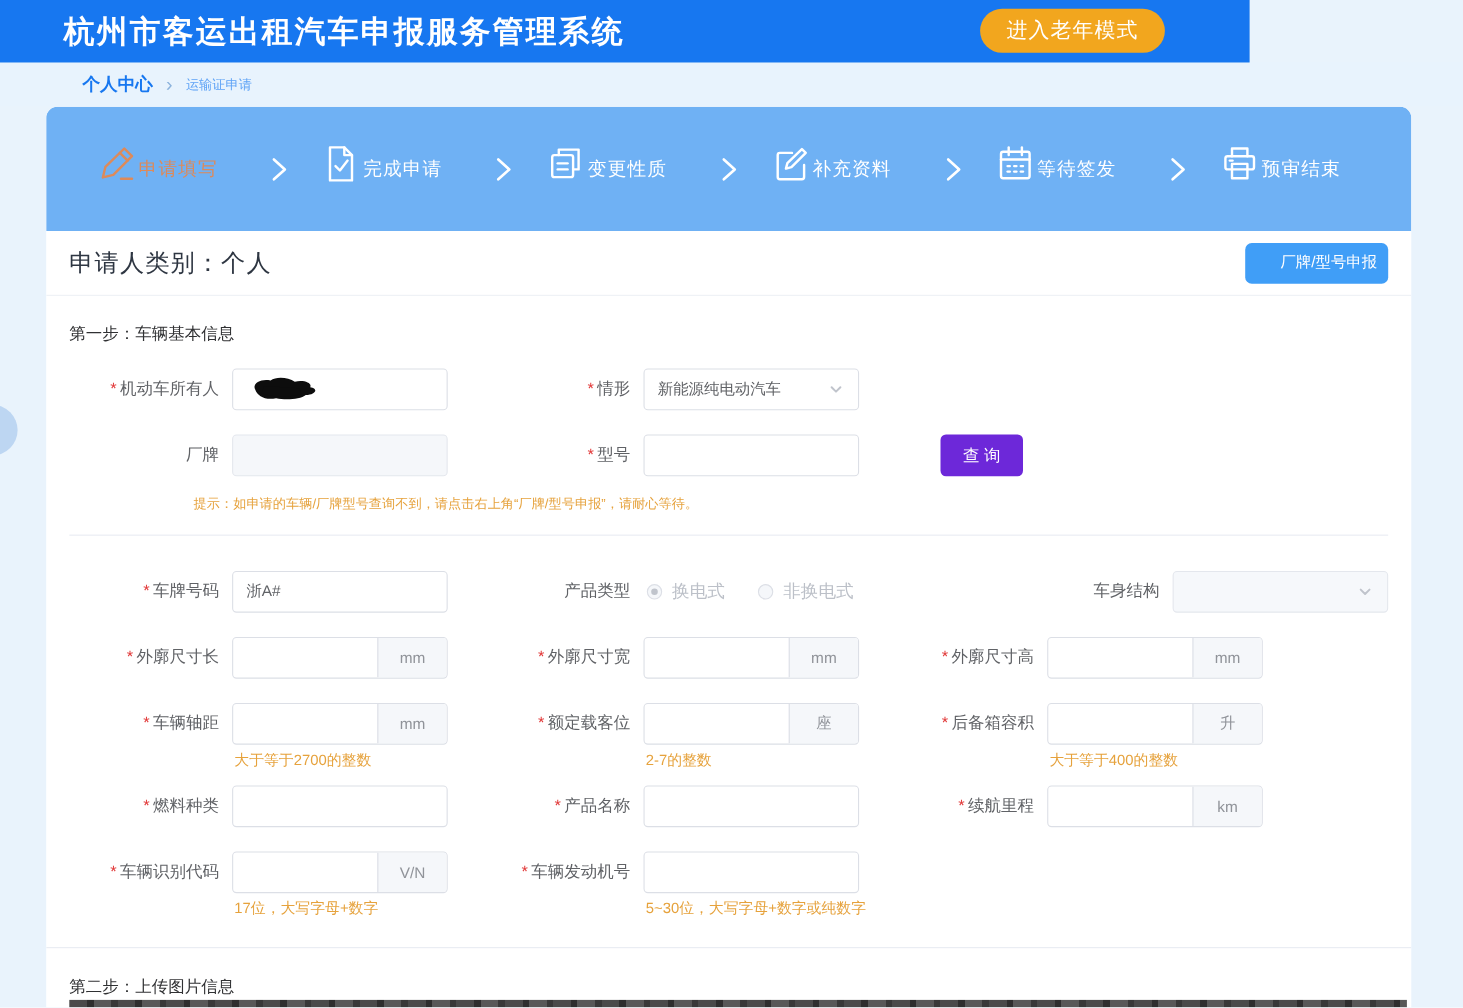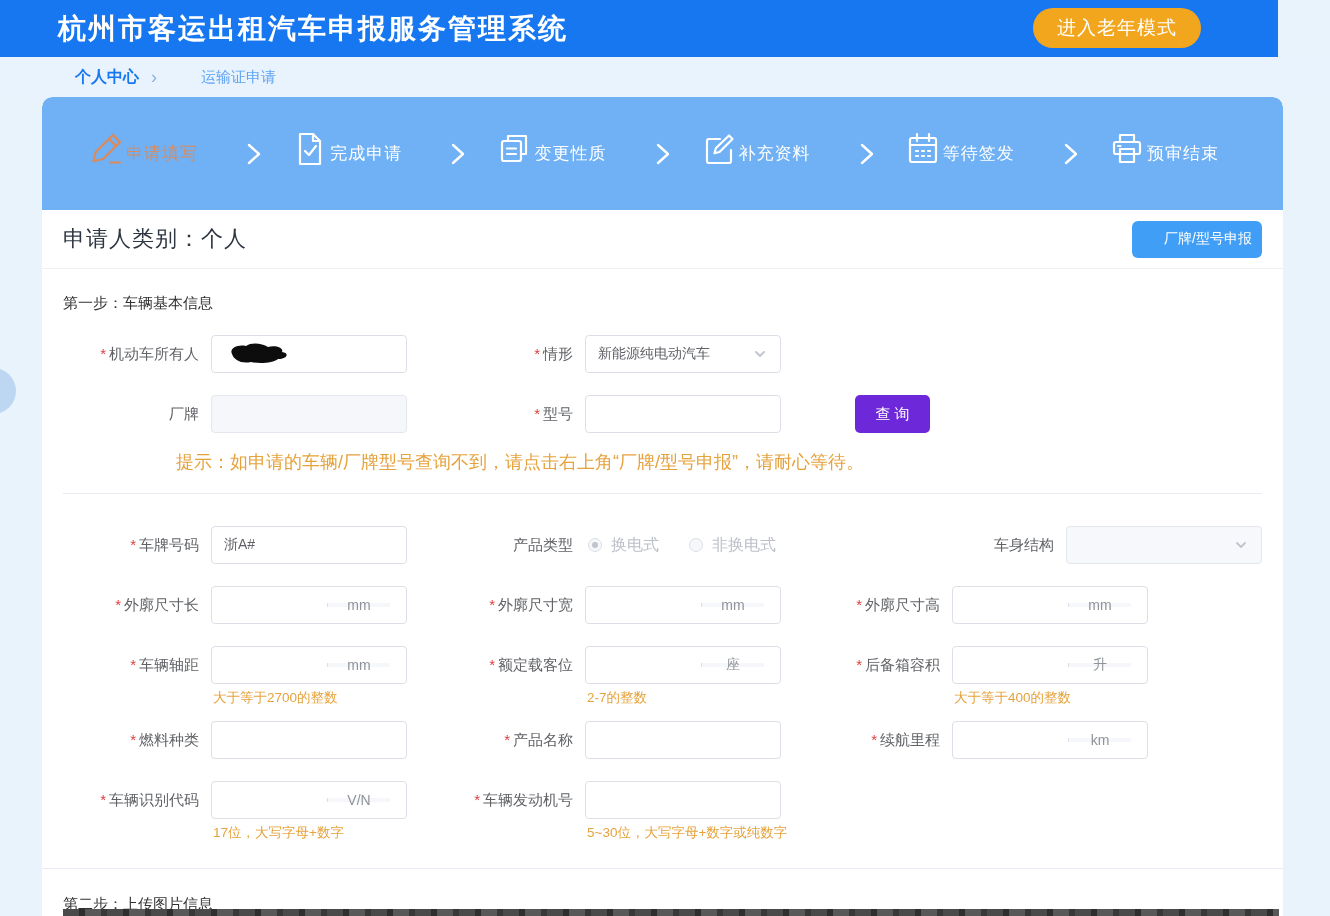--- a/index.html
+++ b/index.html
@@ -4,41 +4,41 @@
 <style>
   html,body{margin:0;padding:0;}
   body{
     width:1330px;height:916px;position:relative;overflow:hidden;
     background:#e9f3fc;
     font-family:"Liberation Sans","DejaVu Sans",sans-serif;
     -webkit-font-smoothing:antialiased;
   }
   
   .header{
-    position:absolute;left:0;top:0;width:1278px;height:57px;
+    position:absolute;left:0;top:0;width:1136px;height:57px;
     background:#1777f0;display:flex;align-items:center;
   }
   .header-title{
     margin-left:58px;color:#ffffff;font-size:28px;font-weight:bold;
     letter-spacing:2px;white-space:nowrap;
   }
   .elder-btn{
     position:absolute;right:77px;top:8px;width:168px;height:40px;
     border:none;border-radius:20px;background:#f2a61e;color:#fff;
     font-size:19px;display:flex;align-items:center;justify-content:center;
     cursor:pointer;font-family:inherit;letter-spacing:1px;
   }
   
   .breadcrumb{
     position:absolute;left:0;top:57px;width:1330px;height:40px;
     background:#e8f3fd;display:flex;align-items:center;padding-left:63px;box-sizing:border-box;
   }
   .bc-home{color:#1777f0;font-weight:bold;font-size:16px;cursor:pointer;margin-left:12px;}
   .bc-sep{color:#8cb3dd;font-size:18px;margin:0 12px;line-height:1;}
-  .bc-current{color:#5fa3f6;font-size:15px;cursor:pointer;margin-left:32px;}
+  .bc-current{color:#5fa3f6;font-size:12px;cursor:pointer;}
   
   .card{
     position:absolute;left:42px;top:97px;width:1241px;height:819px;
     background:#ffffff;border-radius:10px 10px 0 0;overflow:hidden;
   }
   
   .steps{
     height:113px;background:#6fb1f4;border-radius:10px 10px 0 0;
     display:flex;align-items:center;padding:0 44px;box-sizing:border-box;
   }
@@ -76,21 +76,21 @@
   }
   .w1{width:148px;}.w2{width:178px;}.w3{width:171px;}
   .star{color:#e23c3c;font-style:normal;margin-right:3px;font-size:15px;}
   .ctrl{position:relative;width:196px;}
   .input{
     box-sizing:border-box;width:100%;height:38px;border:1px solid #dcdfe6;
     border-radius:4px;background:#fff;display:flex;align-items:center;
     padding:0 12px;font-size:14px;color:#606266;
   }
   .input.disabled{background:#f5f7fa;border-color:#e4e7ed;}
-  .with-suffix{padding:16px;overflow:hidden;}
+  .with-suffix{padding:0;overflow:hidden;}
   .in-part{flex:1;height:100%;display:flex;align-items:center;padding:0 12px;}
   .suffix{
     width:62px;height:100%;background:#f5f7fa;border-left:1px solid #dcdfe6;
     color:#909399;display:flex;align-items:center;justify-content:center;font-size:14px;
   }
   .select{justify-content:space-between;cursor:pointer;}
   .select.disabled{background:#f6f8fb;border-color:#e4e7ed;cursor:default;}
   .caret svg{width:16px;height:16px;stroke:#c0c4cc;fill:none;stroke-width:1.8;
     stroke-linecap:round;stroke-linejoin:round;display:block;}
   .hint{
@@ -99,21 +99,21 @@
   .radio-group{display:flex;align-items:center;height:38px;gap:30px;margin-left:3px;width:auto;}
   .radio{display:flex;align-items:center;gap:9px;font-size:16px;color:#bcc0c8;cursor:default;}
   .rdot{width:14px;height:14px;border-radius:50%;border:1px solid #dcdfe6;
     background:#f5f7fa;position:relative;box-sizing:border-box;}
   .rdot.on::after{content:"";position:absolute;left:3px;top:3px;right:3px;bottom:3px;
     border-radius:50%;background:#c0c4cc;}
   .query-btn{
     margin-left:74px;width:75px;height:38px;background:#6d28d9;color:#fff;border:none;
     border-radius:5px;font-size:15px;cursor:pointer;font-family:inherit;white-space:nowrap;
   }
-  .tip{margin:17px 0 0 113px;font-size:18px;color:#e6a23c;}
+  .tip{margin:17px 0 0 113px;font-size:12px;color:#e6a23c;}
   .inner-divider{margin-top:19px;border-top:1px solid #e8ecf2;height:0;}
   .full-divider{margin:49px -21px 0;border-top:1px solid #e8ecf2;height:0;}
   .cutoff-strip{
     position:absolute;left:21px;right:4px;bottom:0;height:7px;
     background:repeating-linear-gradient(90deg,#4a4a4a 0 16px,#2e2e2e 16px 22px,#585858 22px 38px,#383838 38px 44px);
   }
   .widget-handle{
     position:absolute;left:-30px;top:368px;width:46px;height:46px;border-radius:50%;
     background:#aac9ee;opacity:.7;cursor:pointer;
   }

